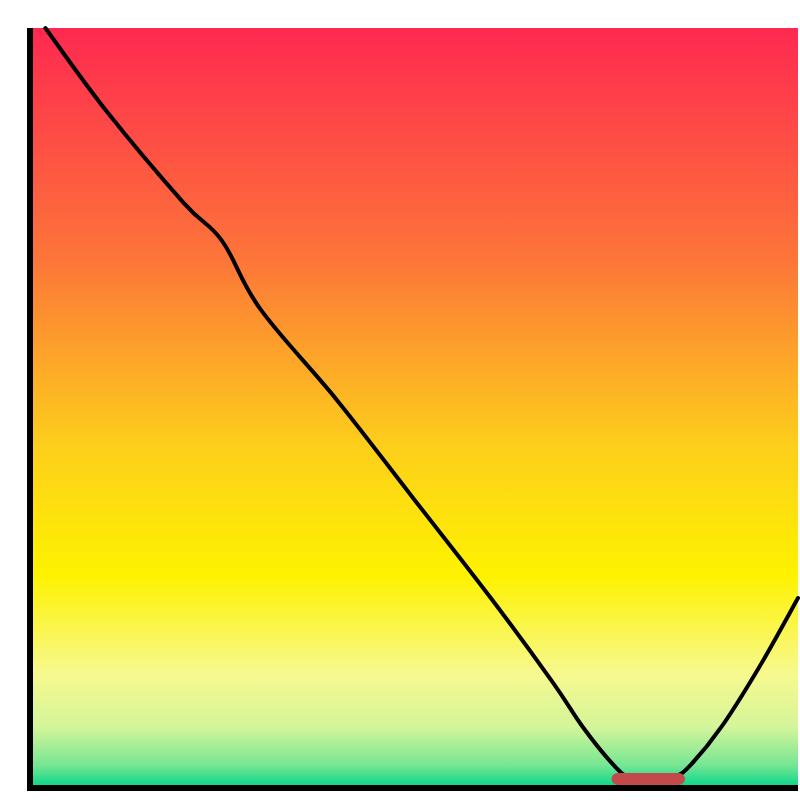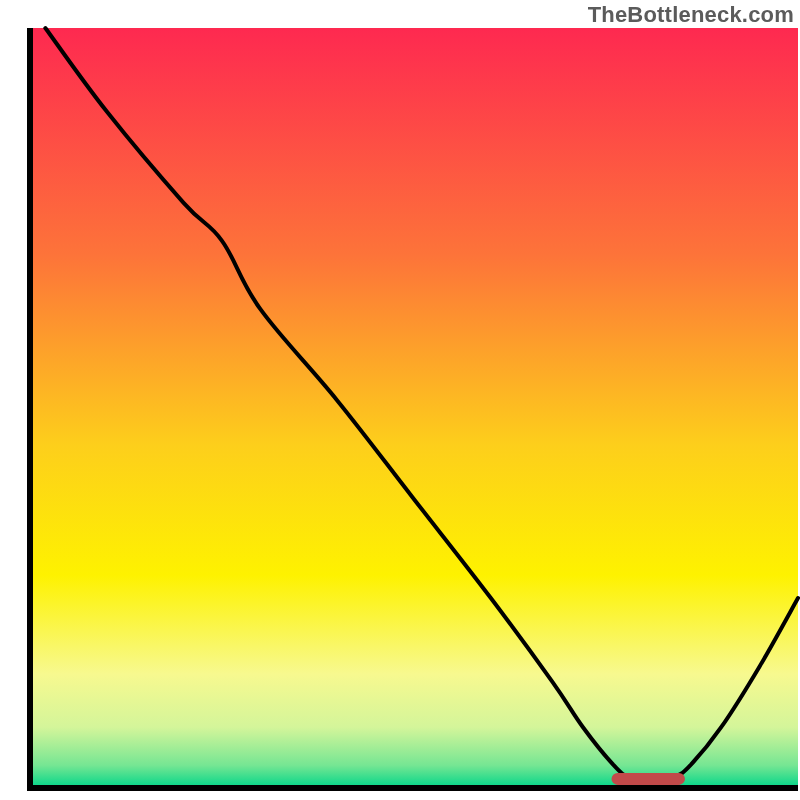--- a/index.html
+++ b/index.html
@@ -32,21 +32,20 @@
     top: 0;
     width: 800px;
     height: 800px;
     display: block;
   }
 </style>
 </head>
 <body>
 
 <div class="frame">
-  <div class="watermark">TheBottleneck.com</div>
 
   <svg class="plot" viewBox="0 0 800 800" preserveAspectRatio="none">
     <defs>
       <linearGradient id="heat" x1="0" y1="0" x2="0" y2="1">
       <stop offset="0%" stop-color="#fe2950"></stop>
           <stop offset="30%" stop-color="#fd7439"></stop>
           <stop offset="55%" stop-color="#fdcf1b"></stop>
           <stop offset="72%" stop-color="#fef200"></stop>
           <stop offset="85%" stop-color="#f7f98f"></stop>
           <stop offset="92%" stop-color="#d4f59a"></stop>

